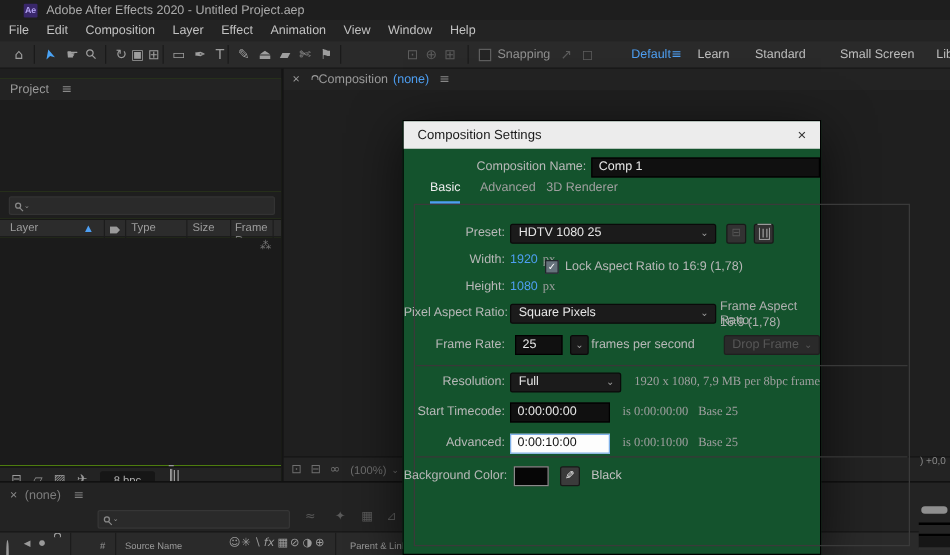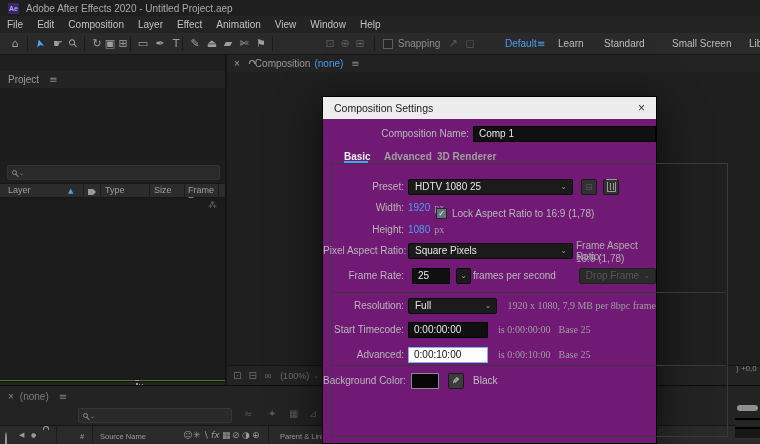--- a/index.html
+++ b/index.html
@@ -3,21 +3,21 @@
 <meta charset="utf-8">
 <style>
   * { margin:0; padding:0; box-sizing:border-box; }
   html,body { width:760px; height:444px; overflow:hidden; background:#1a1a1a;
     font-family:"Liberation Sans", sans-serif; }
   .root { position:relative; width:760px; height:444px; background:#232323; overflow:hidden; }
   .glyph { font-family:"DejaVu Sans", sans-serif; }
 
   
   .titlebar { position:absolute; left:0; top:0; width:760px; height:16px; background:#1e1e1e;
-    display:flex; align-items:center; color:#ababab; font-size:10px; }
+    display:flex; align-items:center; color:#ababab; font-size:10px;padding-left:11px; }
   .ae-logo { width:11px; height:11px; margin:0 7px 0 8px; background:#39276b; color:#b4a3f2;
     font-size:7px; font-weight:bold; display:flex; align-items:center; justify-content:center; border-radius:1px; }
   .menubar { position:absolute; left:0; top:16px; width:760px; height:17px; background:#232323;
     display:flex; align-items:center; color:#c2c2c2; font-size:10px; }
   .menubar span { padding:0 7px; }
   .toolbar { position:absolute; left:0; top:33px; width:760px; height:22px; background:#2a2a2a;
     border-bottom:1px solid #161616; }
   .tool { position:absolute; top:0; width:20px; height:21px; line-height:21px; text-align:center;
     color:#9e9e9e; font-size:11px; font-family:"DejaVu Sans",sans-serif; }
   .tool.sel { color:#4aa3f5; }
@@ -25,21 +25,21 @@
   .rot-45 { display:inline-block; transform:rotate(-45deg); }
   .tsep { position:absolute; top:3px; width:1px; height:15px; background:#1a1a1a; }
   .dim { color:#5c5c5c !important; }
   .snapbox { position:absolute; left:383px; top:6px; width:10px; height:10px; border:1px solid #5e5e5e; background:#242424; }
   .snaplabel { position:absolute; left:398px; top:0; line-height:22px; color:#8f8f8f; font-size:10px; }
   .wsp { position:absolute; top:0; line-height:22px; font-size:10px; color:#bdbdbd; }
   .wsp.active { color:#4e9ff2; }
 
   
   .main { position:absolute; left:0; top:55px; width:760px; height:330px; background:#1f1f1f; }
-  .proj { position:absolute; left:0; top:16px; width:225px; height:330px; background:#4d7c0f; }
+  .proj { position:absolute; left:0; top:8px; width:225px; height:330px; background:#4d7c0f; }
   .panel-tab { height:17px; display:flex; align-items:center; color:#9a9a9a; font-size:10px; background:#232323; }
   .proj-preview { height:73px; background:#1c1c1c; }
   .searchwrap { height:22px; display:flex; align-items:center; background:#1e1e1e; }
   .searchfield { margin-left:7px; width:213px; height:15px; background:#2a2a2a; border:1px solid #333;
     border-radius:2px; display:flex; align-items:center; padding:0 4px; }
   .mag { width:5px; height:5px; border:1px solid #8a8a8a; border-radius:50%; position:relative; flex:none; }
   .mag::after { content:""; position:absolute; width:4px; height:1px; background:#8a8a8a; right:-3px; bottom:-2px; transform:rotate(45deg); }
   .mini-caret { color:#8a8a8a; font-size:6px; margin-left:2px; font-family:"DejaVu Sans",sans-serif;}
   .proj-cols { position:relative; height:15px; background:#2c2c2c; border-top:1px solid #171717; border-bottom:1px solid #171717;
     font-size:9px; color:#9e9e9e; }
@@ -79,37 +79,37 @@
   
   .shutter { position:absolute; left:736px; top:364px; color:#8a8a8a; font-size:8px; }
   .rs1 { position:absolute; left:737px; top:405px; width:21px; height:6px; background:#8f8f8f; border-radius:3px; }
   .rs-line1 { position:absolute; left:735px; top:418px; width:25px; height:2px; background:#000; }
   .rs-row1 { position:absolute; left:735px; top:420px; width:25px; height:7px; background:#242424; }
   .rs-line2 { position:absolute; left:735px; top:427px; width:25px; height:2px; background:#000; }
   .rs-row2 { position:absolute; left:735px; top:429px; width:25px; height:9px; background:#161616; }
   .rs-line3 { position:absolute; left:735px; top:438px; width:25px; height:2px; background:#2e2e2e; }
 
   
-  .dialog { position:absolute; left:322px; top:96px; width:335px; height:348px; background:#701a75;
+  .dialog { position:absolute; left:322px; top:96px; width:335px; height:348px; background:#14532d;
     border:1px solid #000; box-shadow:0 10px 40px rgba(0,0,0,.65); z-index:10; }
   .dlg-title { position:absolute; left:0; top:0; width:100%; height:22px; background:#ececec; color:#1a1a1a;
     font-size:10.5px; display:flex; align-items:center; padding:0 11px; }
   .dlg-close { margin-left:auto; color:#333; font-size:12px; }
   .drow { position:absolute; display:flex; align-items:center; height:17px; font-size:10px; color:#b8b8b8; white-space:nowrap; }
   .dlabel { display:inline-block; width:81px; text-align:right; margin-right:4px; flex:none; }
   .din { height:16px; background:#101010; border:1px solid #000; color:#e8e8e8; font-size:10px;
     display:flex; align-items:center; padding:0 5px; }
   .din.selected { background:#fdfdfd; color:#111; border:1px solid #7fb0e8; }
   .dd { height:16px; background:#1b1b1b; border:1px solid #0a0a0a; border-radius:2px; display:flex;
     align-items:center; padding:0 6px; color:#d8d8d8; font-size:10px; position:relative; }
   .dd .chev { position:absolute; right:5px; color:#9a9a9a; font-size:8px; font-family:"DejaVu Sans",sans-serif; }
   .dd.disabled { background:#2a2a2a; border-color:#1f1f1f; }
   .dd.disabled * { color:#575757; }
   .groupbox { position:absolute; left:8px; top:66px; width:397px; height:274px; border:1px solid #3a3a3a; }
-  .dtab { position:absolute; top:54px; font-size:10px; color:#9f9f9f;font-weight:bold; }
+  .dtab { position:absolute; top:48px; font-size:10px; color:#9f9f9f; }
   .dtab.active { color:#ececec; }
   .dtab-underline { position:absolute; top:64px; height:2px; background:#4e9ff2; }
   .cb { width:11px; height:11px; background:#66727c; border:1px solid #20262b; display:flex;
     align-items:center; justify-content:center; color:#fff; font-size:8px; flex:none; font-family:"DejaVu Sans",sans-serif;}
   .iconbtn { width:16px; height:16px; background:#323232; border:1px solid #191919; border-radius:2px;
     display:flex; align-items:center; justify-content:center; }
   .ddivider { position:absolute; left:10px; width:393px; height:1px; background:#383838; }
   .swatch { width:28px; height:16px; background:#060606; border:1px solid #8a8a8a; flex:none; }
   .dropper { color:#f0f0f0; font-size:9px; transform:scaleX(-1); font-family:"DejaVu Sans",sans-serif; }
   .info { color:#9f9f9f;font-family:Liberation Serif, serif; }

